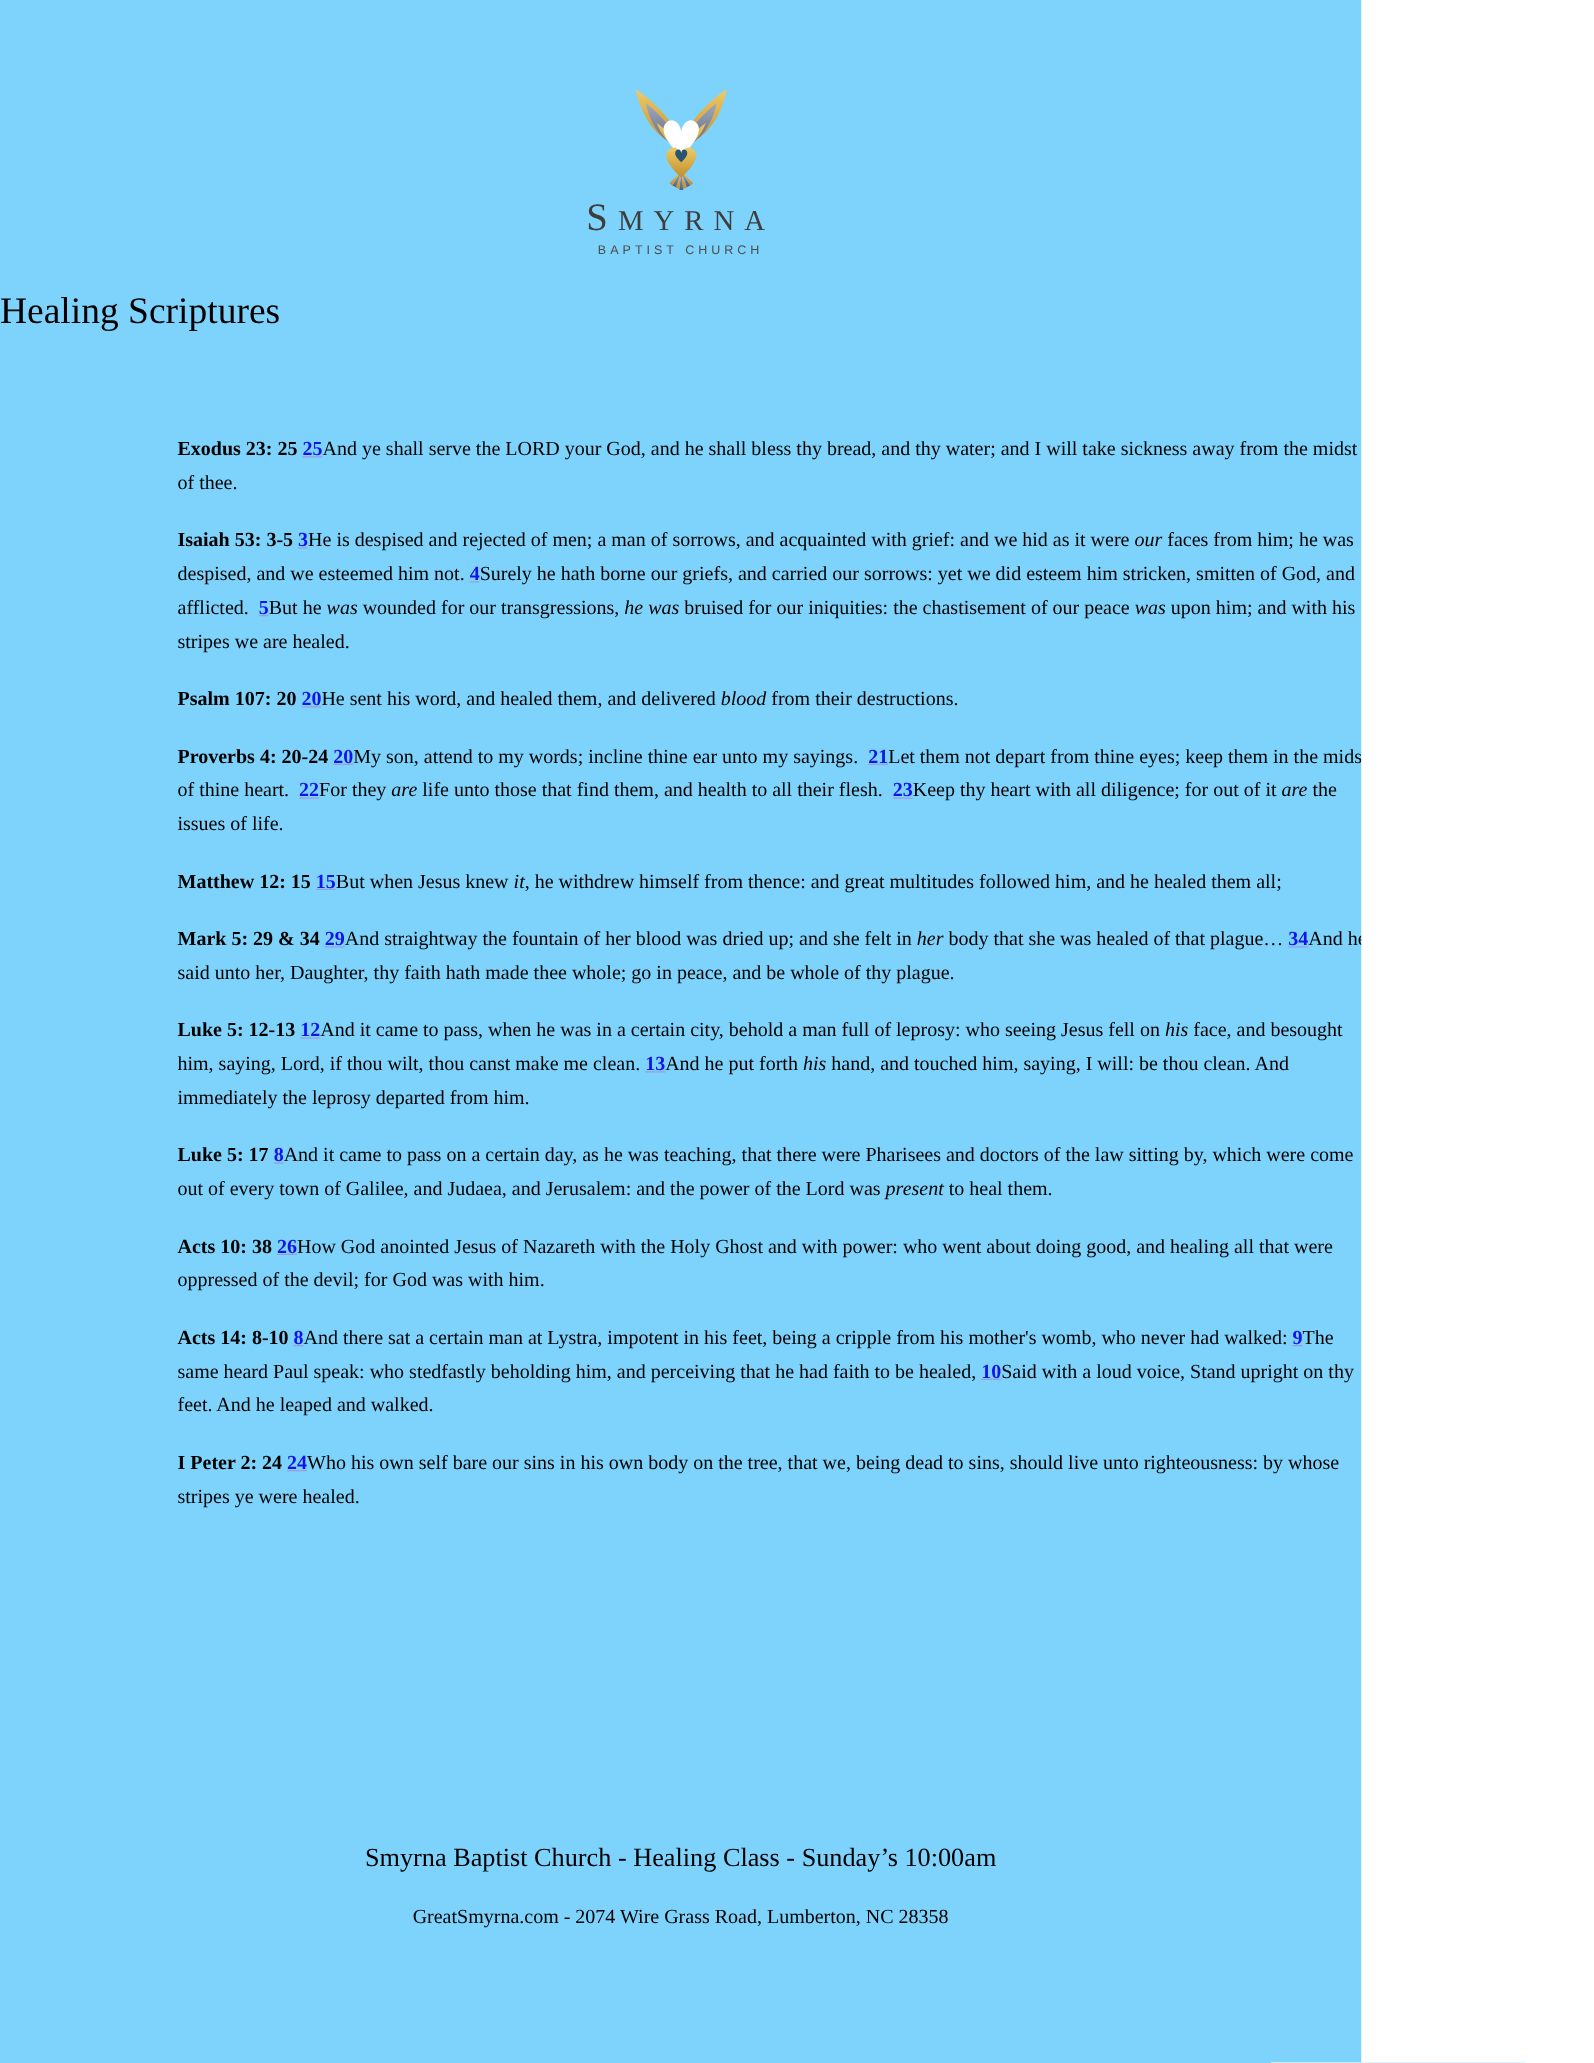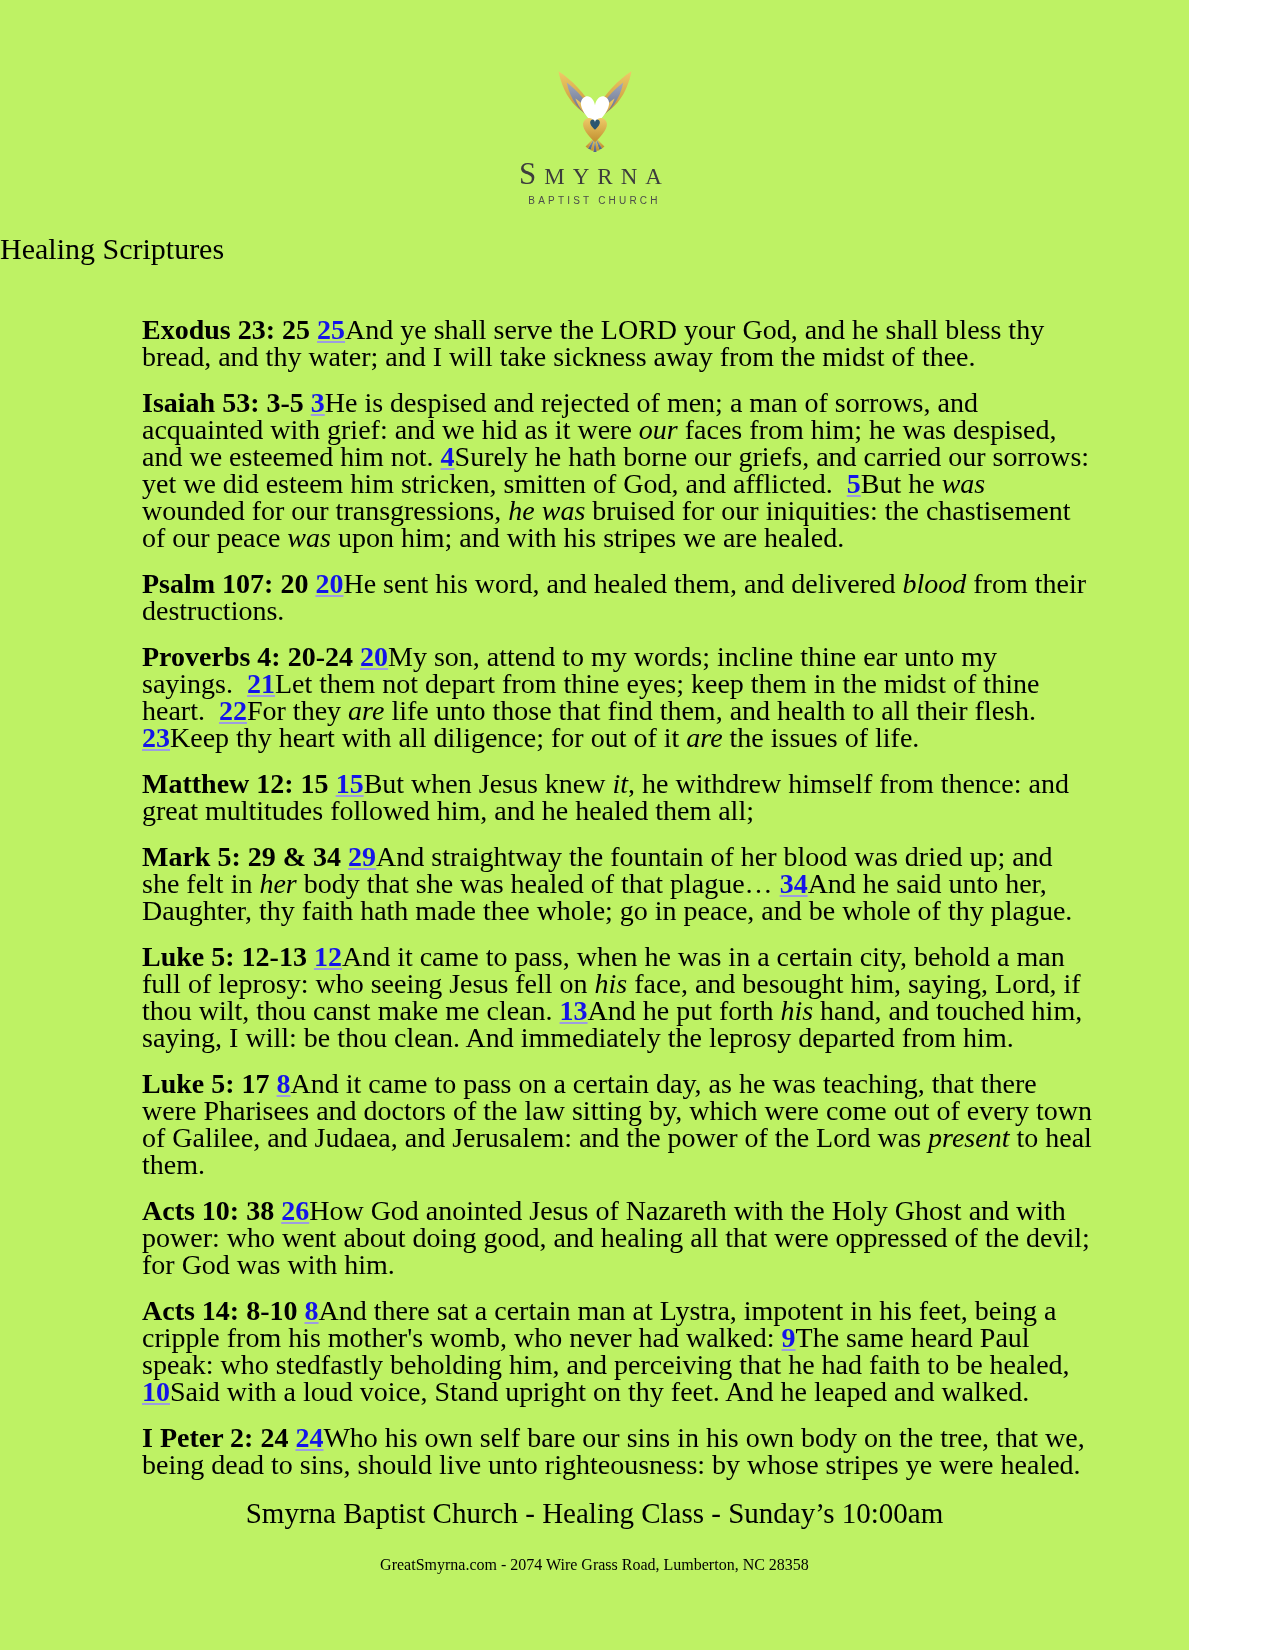--- a/index.html
+++ b/index.html
@@ -1,20 +1,20 @@
 <!DOCTYPE html>
 <html style="--link: #1414E8; --link-underline: #9C9CE0;"><head>
 <meta charset="utf-8">
 <style>
   html, body { margin: 0; padding: 0; background: #ffffff; }
   .page {
     position: relative;
-    width: 1189px;
+    width: 1089px;
     height: 1650px;
-    background: #bef264;
+    background: #7dd3fc;
     font-family: "Liberation Serif", serif;
     color: #000000;
     overflow: hidden;
   }
   .header { text-align: center; padding-top: 64px; }
   .logo-svg { width: 104px; height: 90px; display: block; margin: 0 auto; }
   .church-name {
     color: #3d3d3d;
     font-size: 23px;
     letter-spacing: 8px;
@@ -28,37 +28,37 @@
     font-size: 10px;
     letter-spacing: 3.2px;
     margin-top: 3px;
   }
   .doc-title {
     font-weight: normal;
     font-size: 30px;
     margin: 26px 0 0 0;
   }
   .content {
-    margin: 50px 0 0 142px;
+    margin: 80px 0 0 142px;
     width: 952px;
     min-height: 1128px;
-    font-size: 28px;
+    font-size: 16px;
     line-height: 27px;
     text-align: left;
   }
   .scripture { margin: 0 0 19px 0; white-space: pre-wrap; }
   .ref { font-weight: bold; }
   .vnum {
     color: var(--link, #1414e8);
     font-weight: bold;
     text-decoration: underline;
     text-decoration-color: var(--link-underline, #9c9ce0);
     cursor: pointer;
   }
-  .footer-class { text-align: center; font-size: 29px; margin-top: 0; }
+  .footer-class { text-align: center; font-size: 21px; margin-top: 0; }
   .footer-address { text-align: center; font-size: 16px; margin-top: 26px; }
 </style>
 </head>
 <body>
 
 <div class="page">
 
   <header class="header">
     <svg class="logo-svg" viewBox="0 0 200 175" aria-hidden="true">
       <defs>

